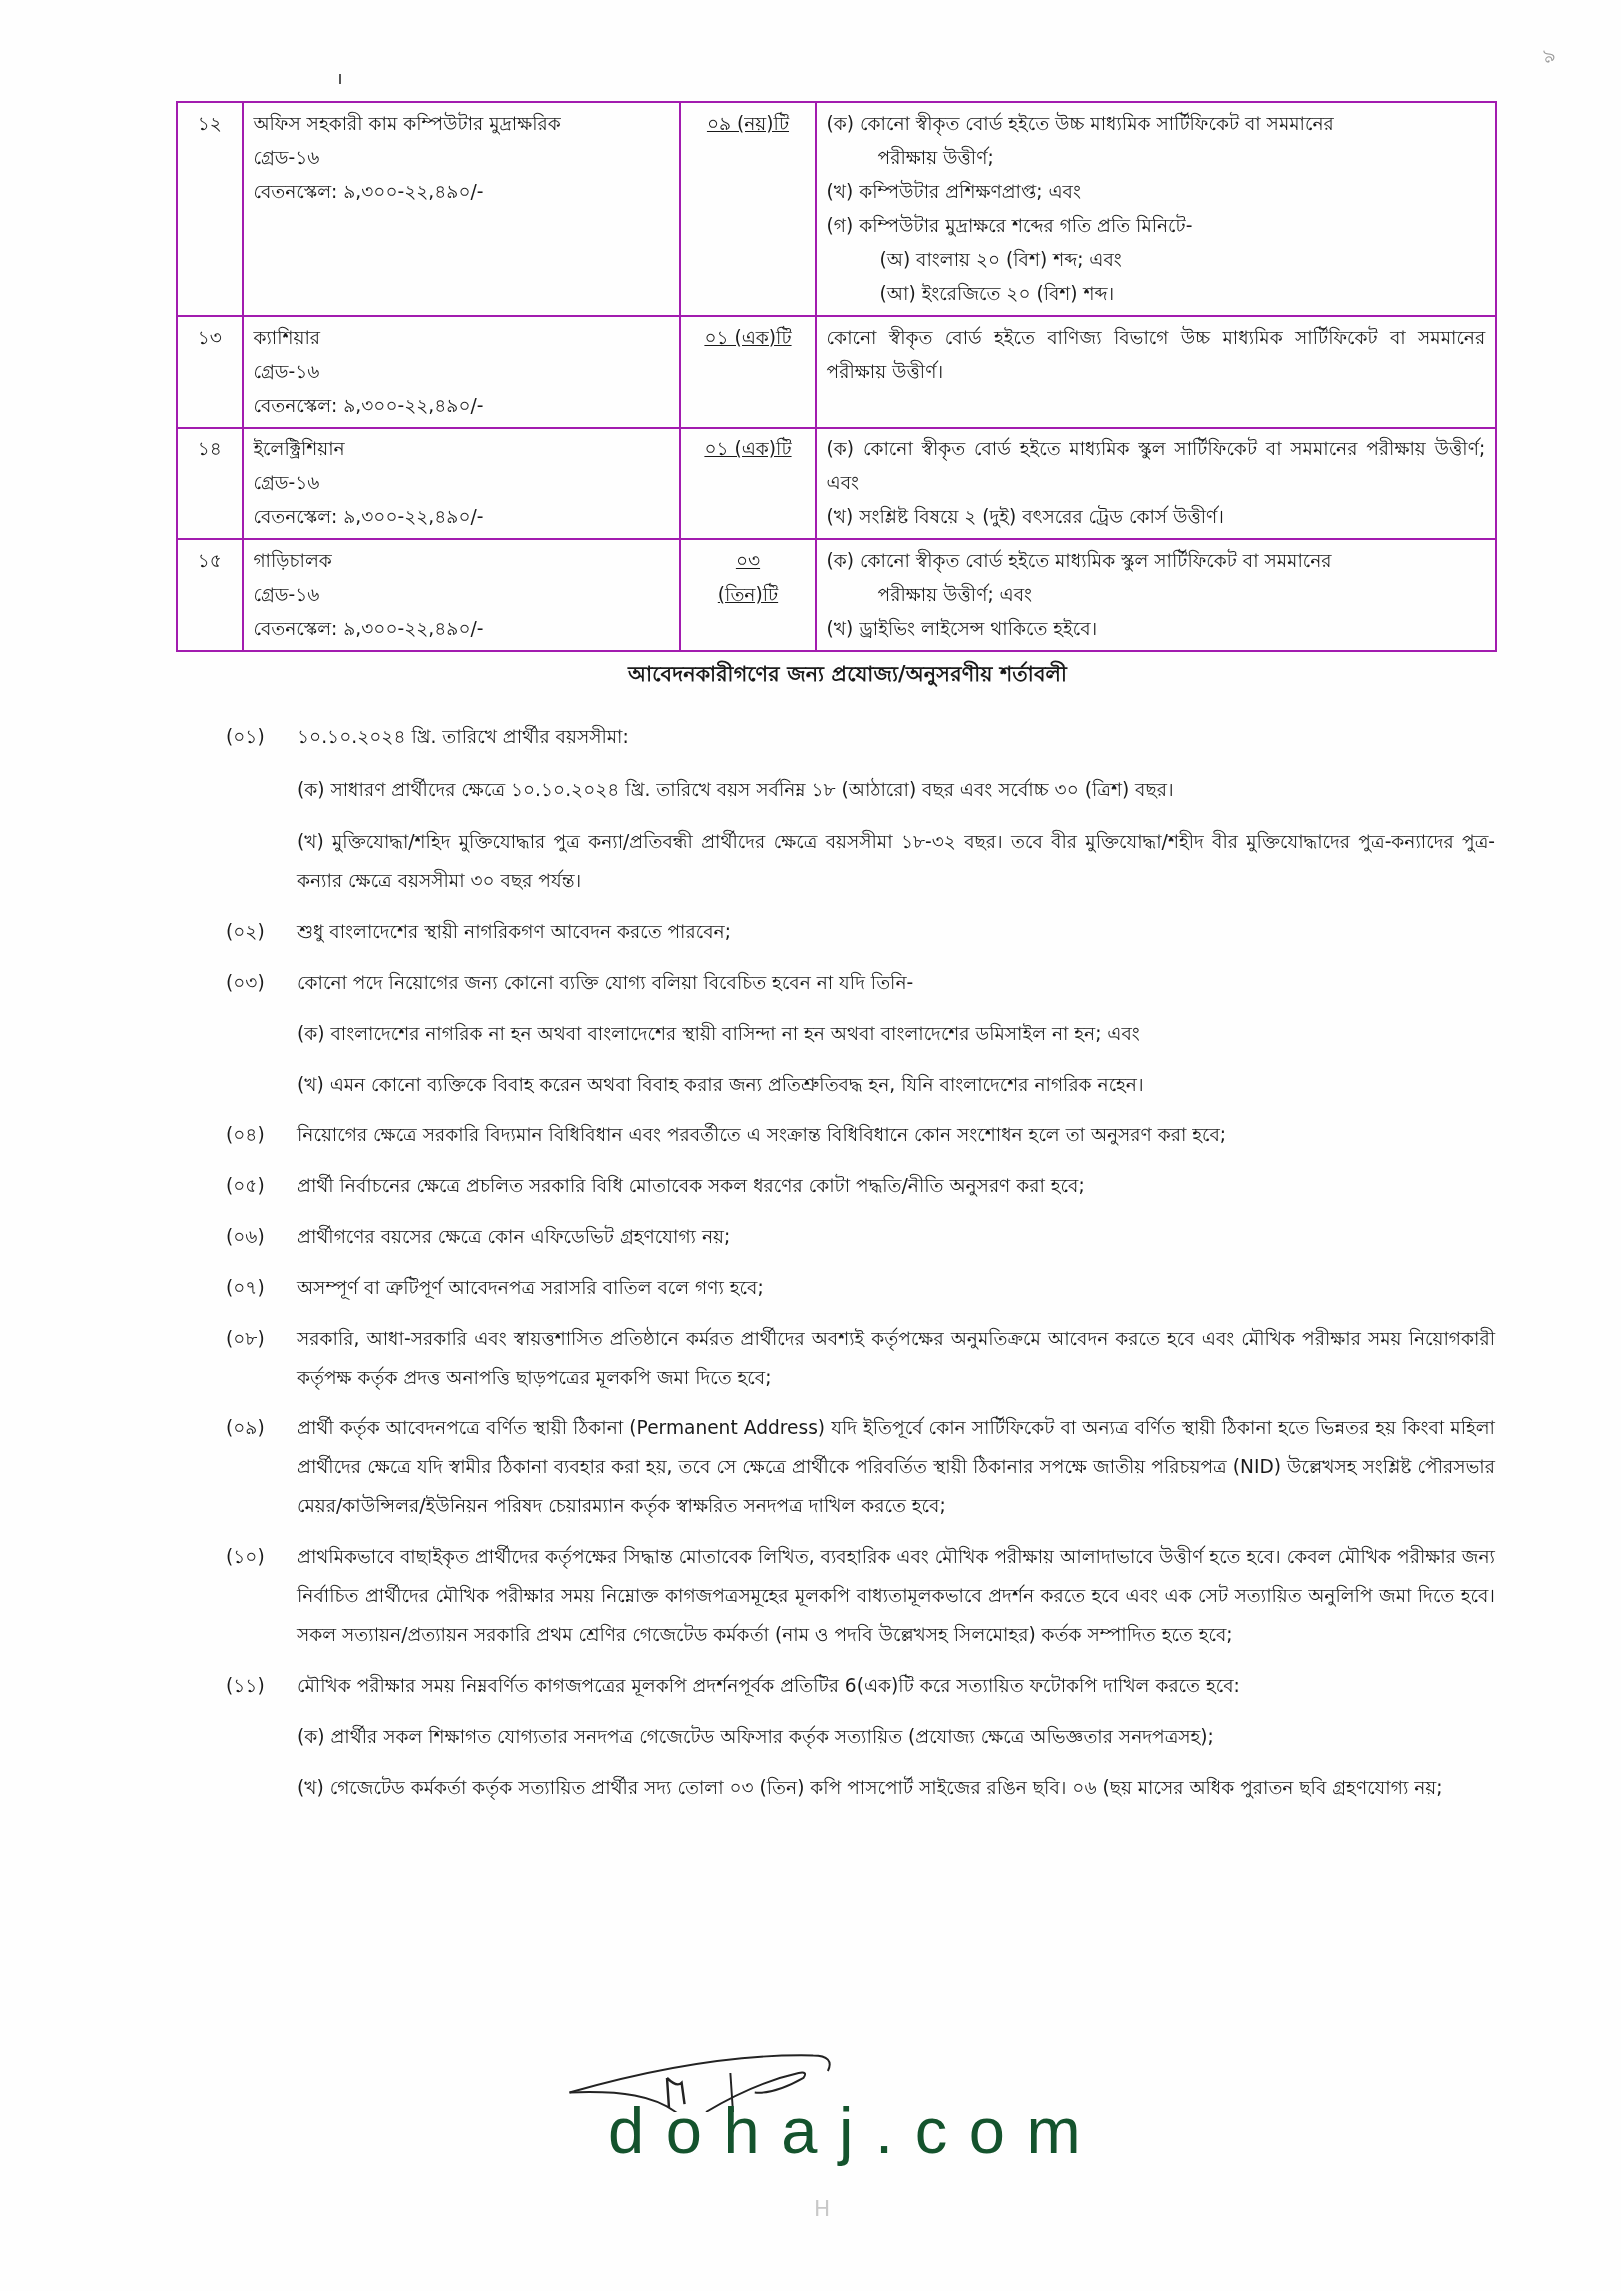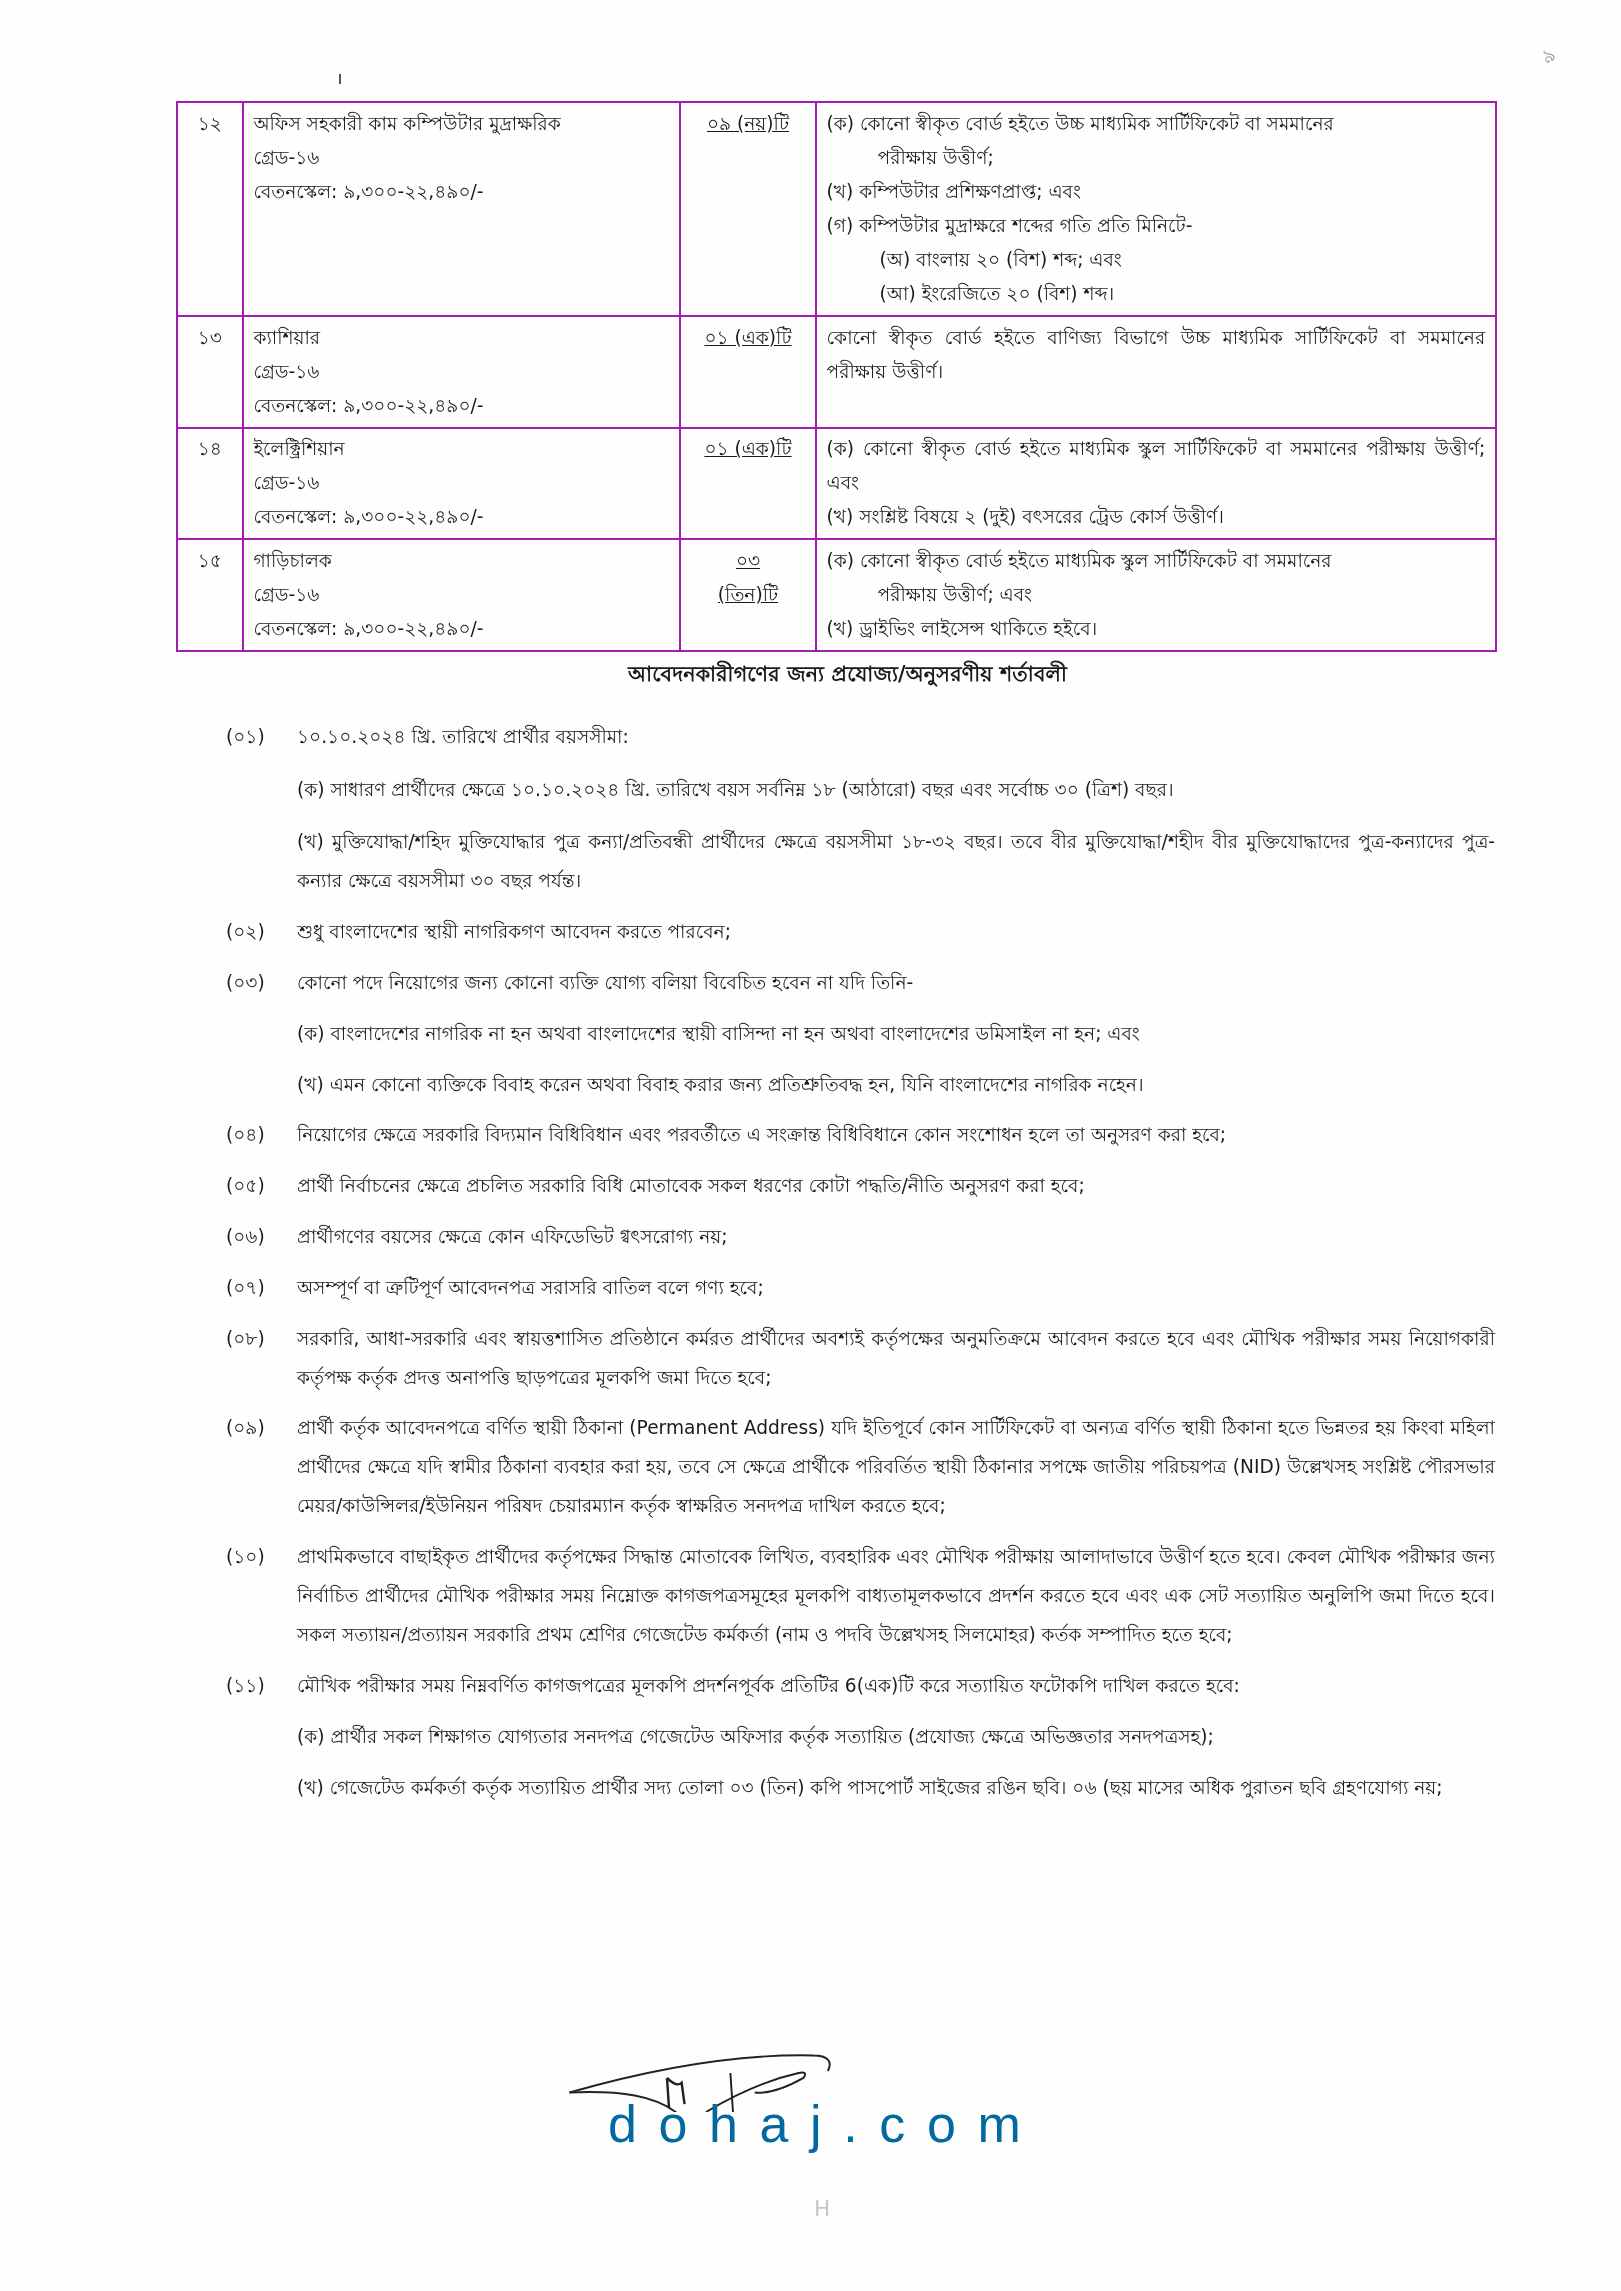--- a/index.html
+++ b/index.html
@@ -38,21 +38,21 @@
   .terms { position:absolute; left:186px; top:717px; width:1309px; font-size:18.6px; line-height:39px; }
   .term { position:relative; padding-left:71px; margin-bottom:11.8px; text-align:justify;margin-left:40px; }
   .term .num { position:absolute; left:0; top:0; }
   .sub { display:block; padding-left:0; margin-top:11.8px; text-align:justify; }
   .term.t1 .sub { margin-top:13.7px; }
   .term .body { display:block; }
 
   .signature { position:absolute; left:559px; top:2034px; width:294px; height:78px; }
   .watermark {
     position:absolute; left:608px; top:2098px; font-family:"Liberation Sans", sans-serif;
-    font-size:52px; color:#0369a1; letter-spacing:21.6px; line-height:1;
+    font-size:65px; color:#14532d; letter-spacing:21.6px; line-height:1;
   }
   .faint-mark { position:absolute; left:814px; top:2196px; font-size:21.6px; color:#c8c8c8; }
 </style>
 </head>
 <body>
 
 <div class="page">
   <span class="corner-mark">৯</span>
   <span class="tick-mark"></span>
 
@@ -144,21 +144,21 @@
     <div class="term">
       <span class="num">(০৪)</span>
       <span class="body"> নিয়োগের ক্ষেত্রে সরকারি বিদ্যমান বিধিবিধান এবং পরবর্তীতে এ সংক্রান্ত বিধিবিধানে কোন সংশোধন হলে তা অনুসরণ করা হবে;</span>
     </div>
     <div class="term">
       <span class="num">(০৫)</span>
       <span class="body">প্রার্থী নির্বাচনের ক্ষেত্রে প্রচলিত সরকারি বিধি মোতাবেক সকল ধরণের কোটা পদ্ধতি/নীতি অনুসরণ করা হবে;</span>
     </div>
     <div class="term">
       <span class="num">(০৬)</span>
-      <span class="body">প্রার্থীগণের বয়সের ক্ষেত্রে কোন এফিডেভিট গ্বৎসরোগ্য নয়;</span>
+      <span class="body">প্রার্থীগণের বয়সের ক্ষেত্রে কোন এফিডেভিট গ্রহণযোগ্য নয়;</span>
     </div>
     <div class="term">
       <span class="num">(০৭)</span>
       <span class="body">অসম্পূর্ণ বা ত্রুটিপূর্ণ আবেদনপত্র সরাসরি বাতিল বলে গণ্য হবে;</span>
     </div>
     <div class="term">
       <span class="num">(০৮)</span>
       <span class="body">সরকারি, আধা-সরকারি এবং স্বায়ত্তশাসিত প্রতিষ্ঠানে কর্মরত প্রার্থীদের অবশ্যই কর্তৃপক্ষের অনুমতিক্রমে আবেদন করতে হবে এবং মৌখিক পরীক্ষার সময় নিয়োগকারী কর্তৃপক্ষ কর্তৃক প্রদত্ত অনাপত্তি ছাড়পত্রের মূলকপি জমা দিতে হবে;</span>
     </div>
     <div class="term">

